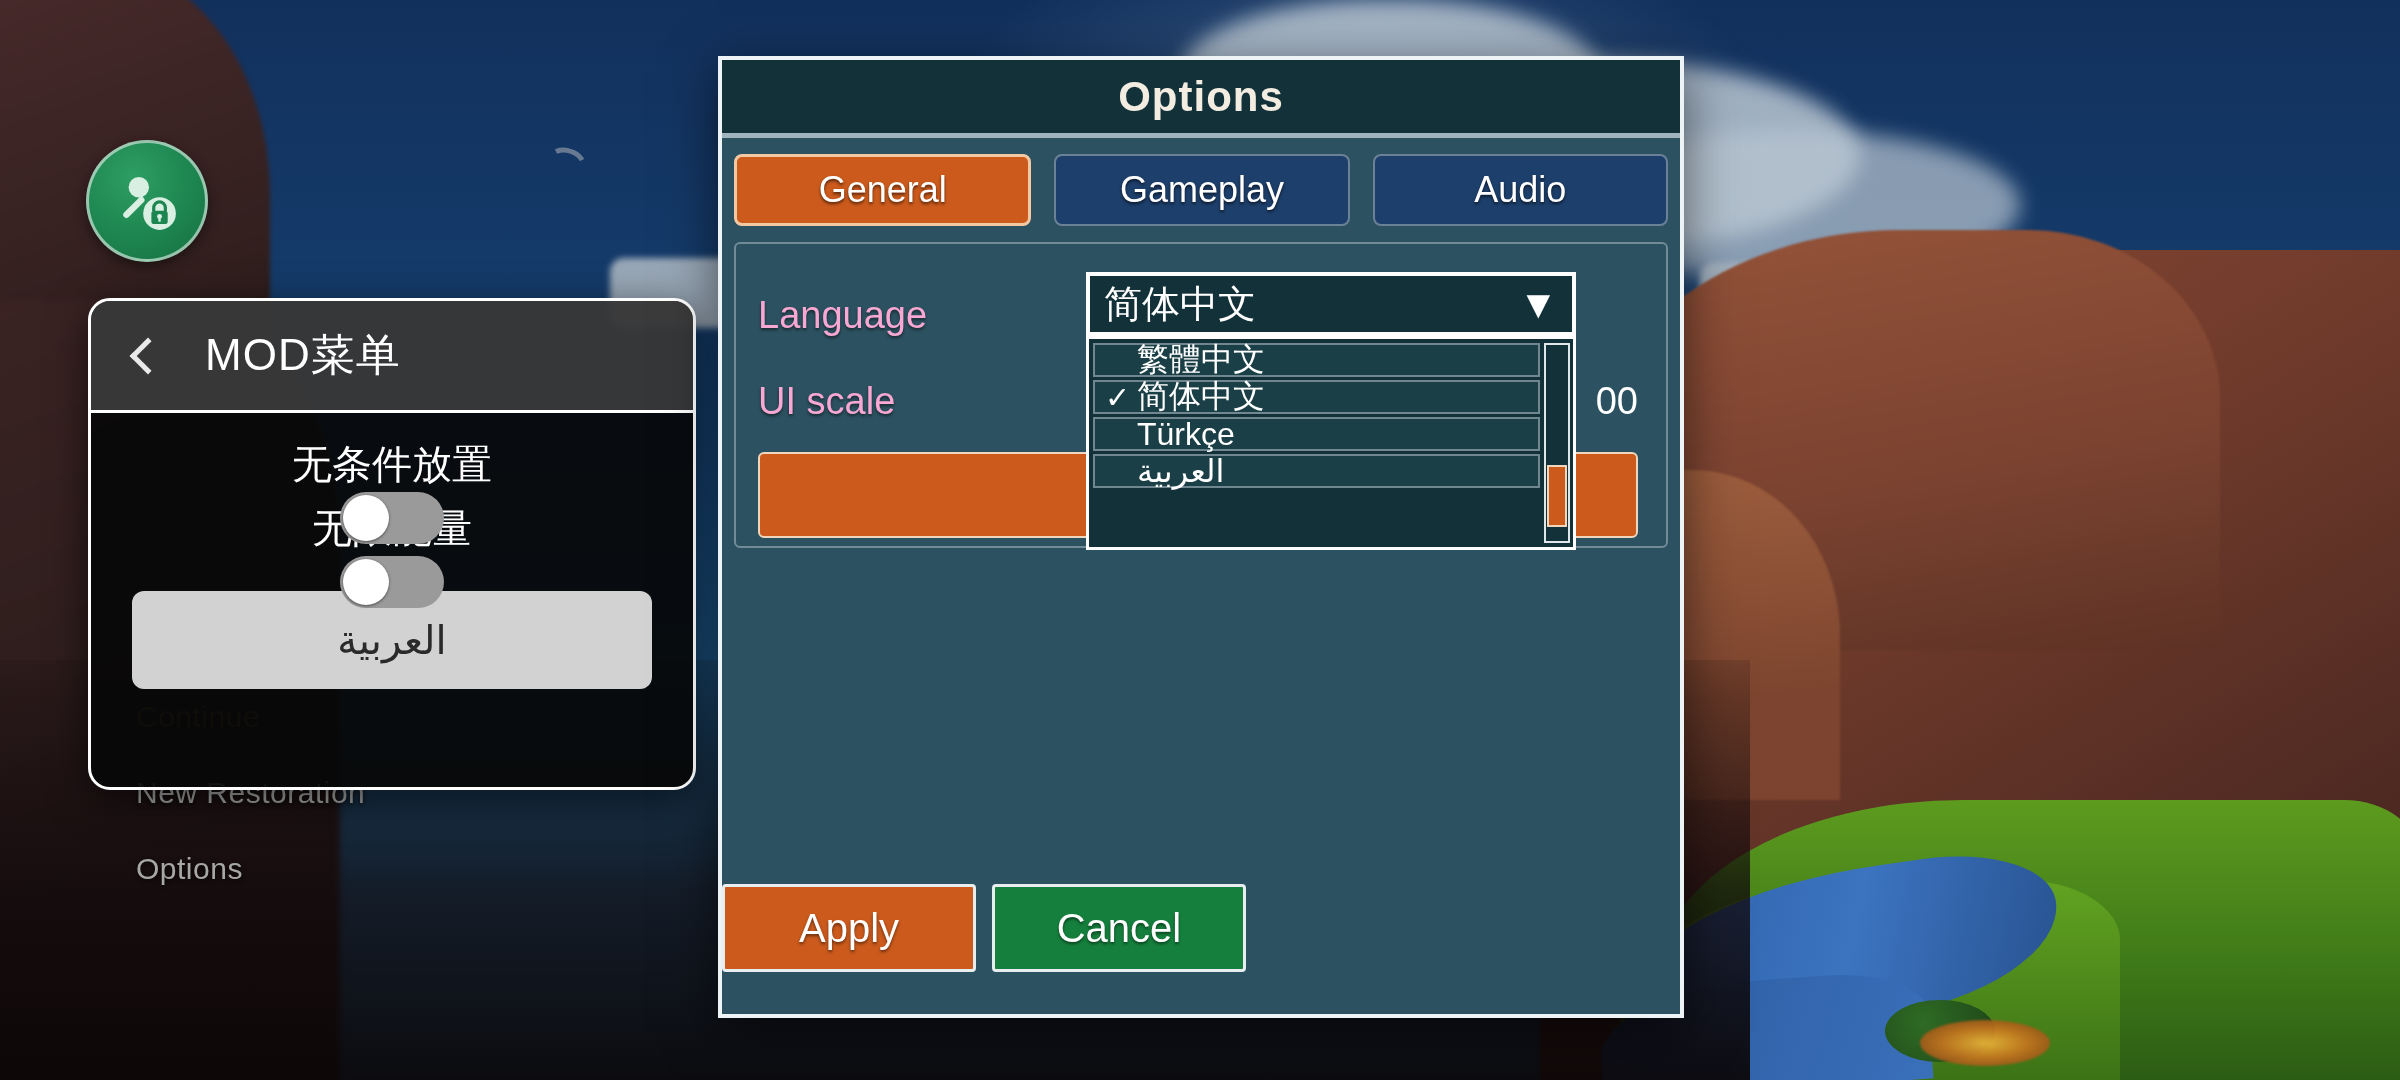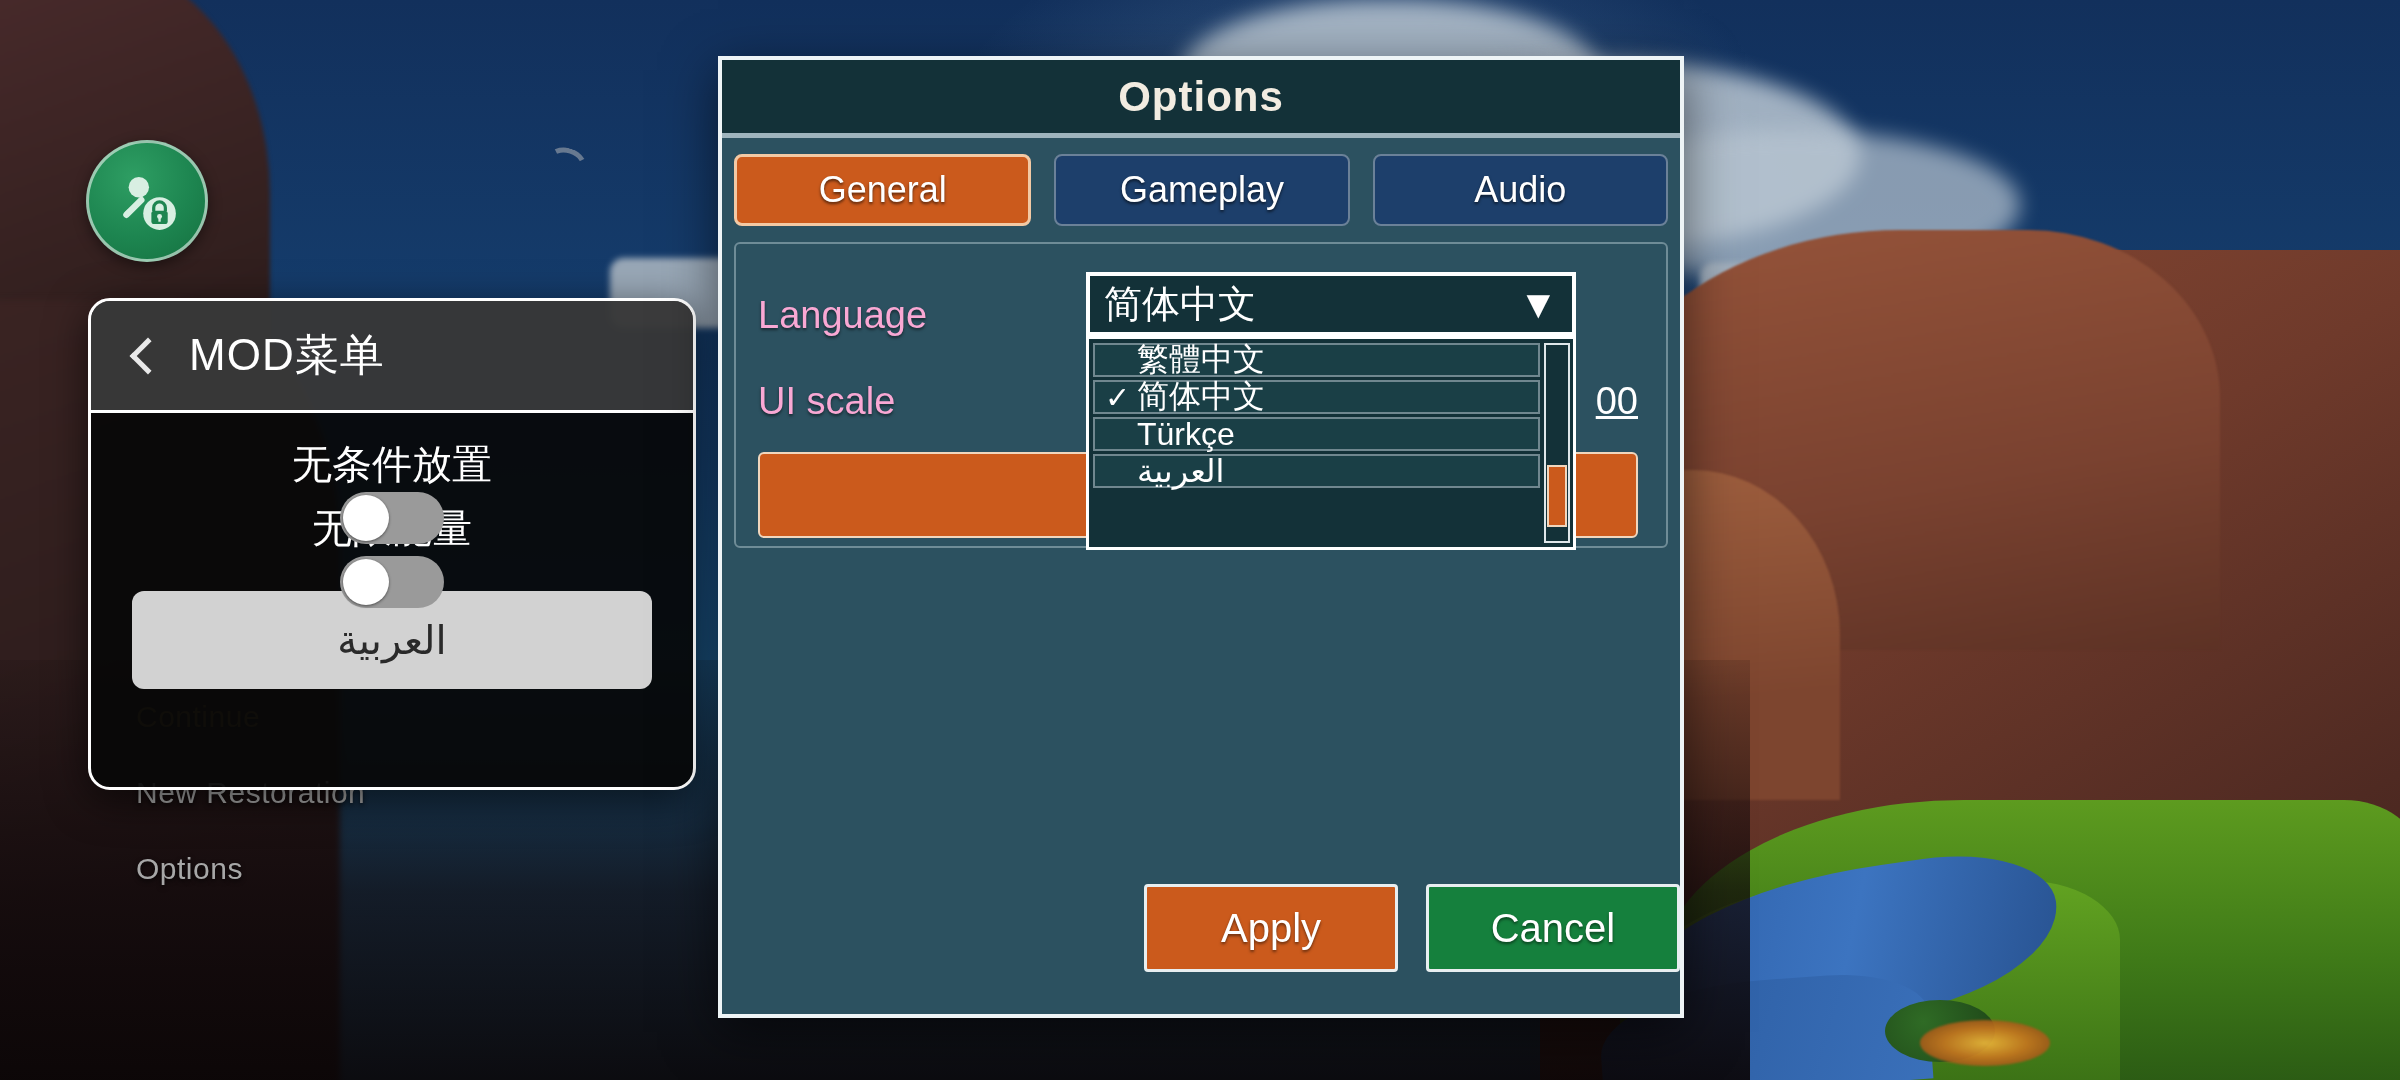--- a/index.html
+++ b/index.html
@@ -151,21 +151,21 @@
     border: 3px solid #ffffff;
     border-radius: 22px;
     overflow: hidden;
     box-shadow: 0 10px 40px rgba(0,0,0,.6);
   }
   #mod-header {
     height: 112px;
     background: rgba(92,92,92,.55);
     border-bottom: 3px solid #ffffff;
     display: flex; align-items: center;
-    padding-left: 36px; gap: 28px;
+    padding-left: 36px; gap: 44px;
   }
   .back-chevron {
     width: 26px; height: 26px;
     border-left: 5px solid #e9e9e9;
     border-bottom: 5px solid #e9e9e9;
     transform: rotate(45deg);
     margin-left: 8px;
     cursor: pointer;
   }
   #mod-title {
@@ -257,21 +257,21 @@
   }
   .setting-row {
     display: flex; align-items: center;
     height: 86px;
   }
   .setting-label {
     color: #f9a8d4; font-size: 38px; width: 340px; flex: none;
     text-shadow: 0 2px 3px rgba(0,0,0,.5);
   }
   .setting-value {
-    color: #ffffff; font-size: 38px; margin-left: auto; padding-right: 6px; text-decoration: underline;
+    color: #ffffff; font-size: 38px; margin-left: auto; padding-right: 6px;
   }
   #language-combo {
     position: absolute; left: 350px; top: 28px;
     width: 490px; height: 64px;
     background: #133138;
     border: 4px solid #ffffff;
     display: flex; align-items: center;
     padding: 0 14px;
     cursor: pointer;
   }
@@ -332,21 +332,21 @@
   #dropdown-thumb {
     position: absolute; left: 1px; right: 1px;
     bottom: 14px; height: 62px;
     background: #cb5a1c;
     border: 2px solid #f0d6bd;
   }
 
   
   #dialog-footer {
     position: absolute; left: 0; right: 0; bottom: 42px;
-    display: flex; justify-content: flex-end; gap: 28px;
+    display: flex; justify-content: flex-start; gap: 16px;
   }
   .footer-button {
     width: 254px; height: 88px;
     display: flex; align-items: center; justify-content: center;
     font-size: 40px; color: #ffffff;
     border: 3px solid #e8eef0;
     border-radius: 4px;
     cursor: pointer;
     text-shadow: 0 2px 3px rgba(0,0,0,.5);
   }

